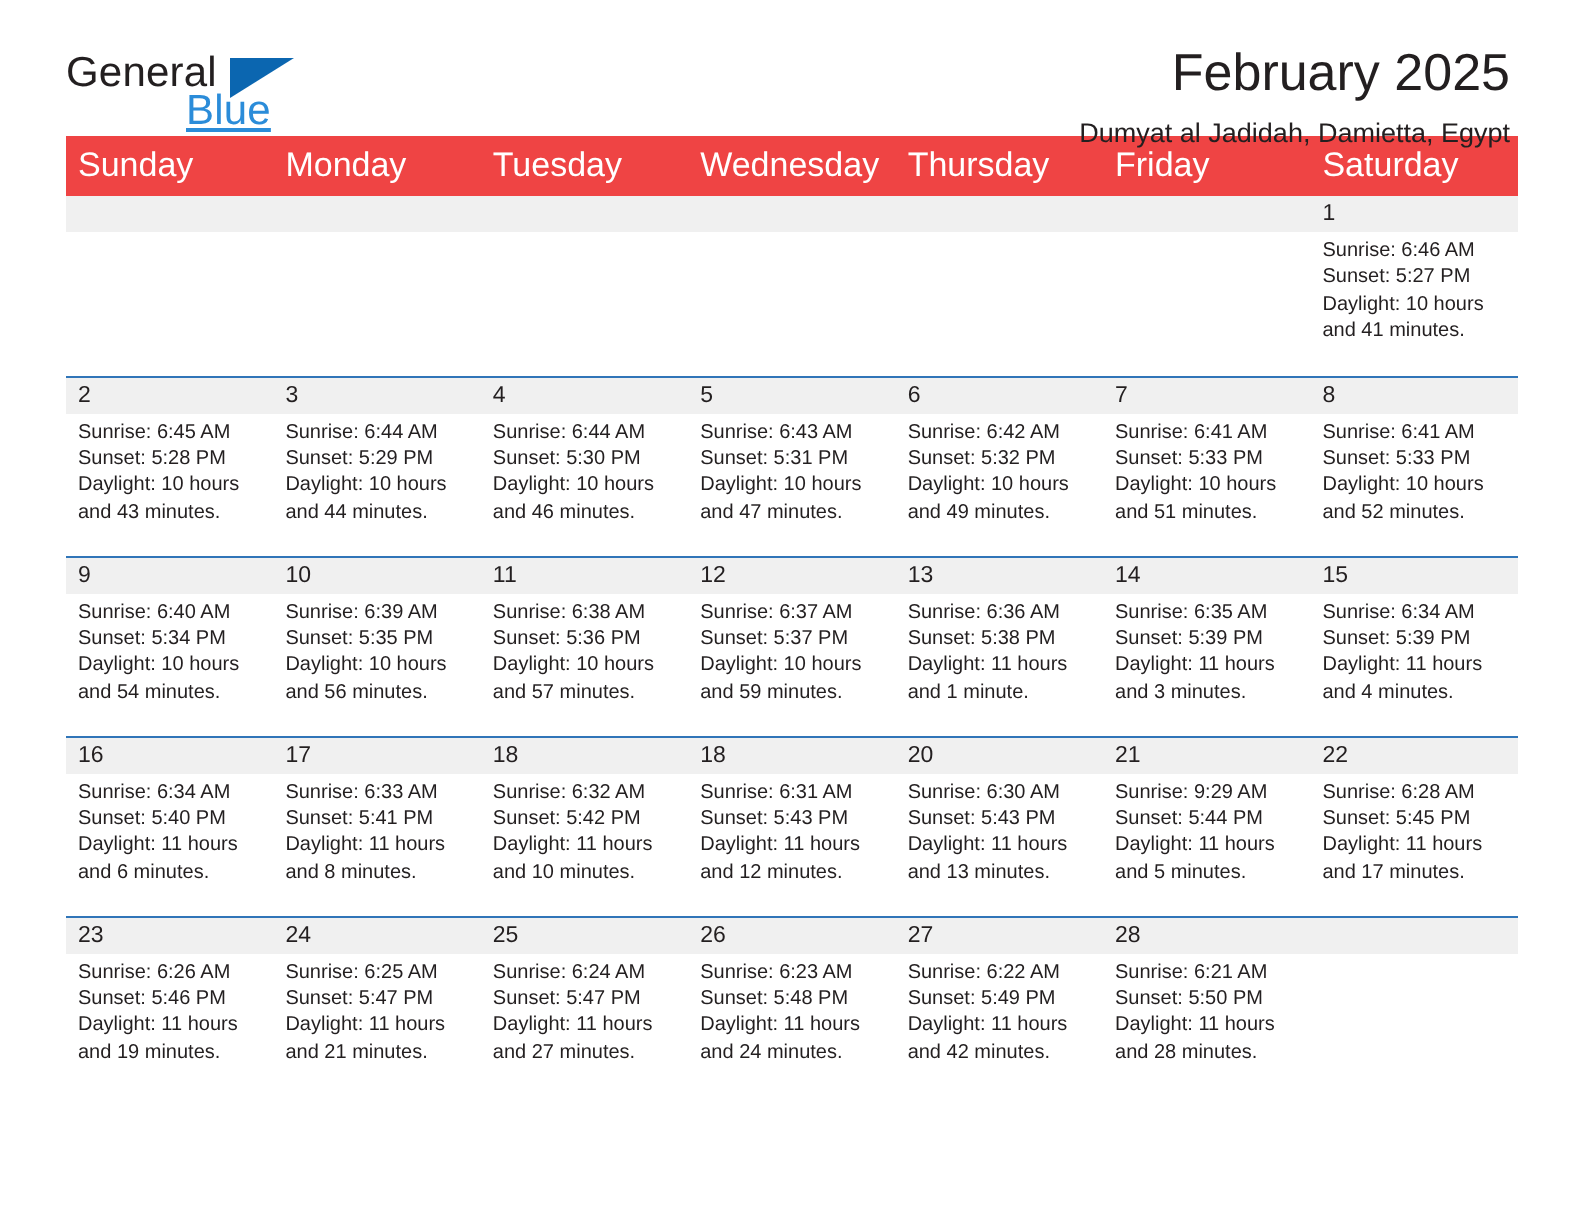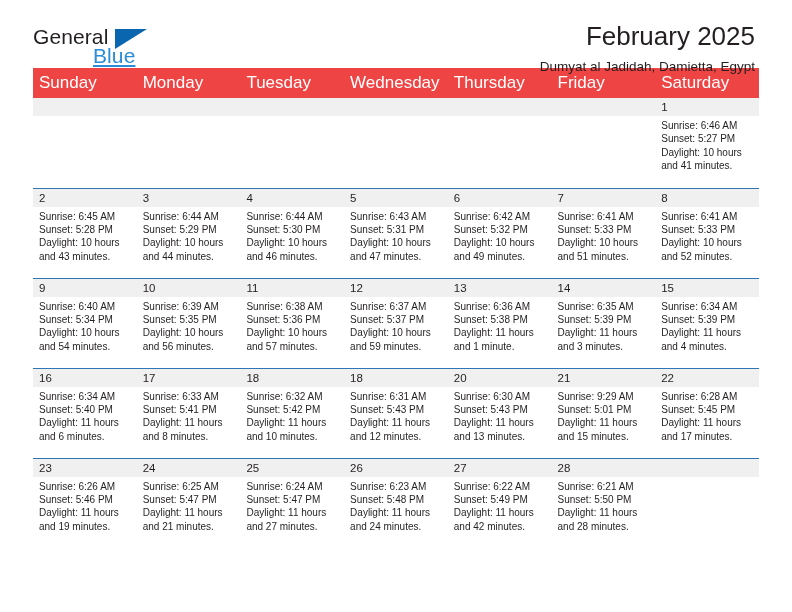--- a/index.html
+++ b/index.html
@@ -402,23 +402,23 @@
             <div>Sunrise: 6:30 AM</div>
             <div>Sunset: 5:43 PM</div>
             <div>Daylight: 11 hours</div>
             <div>and 13 minutes.</div>
           </div>
         </td>
         <td>
           <div class="daynum">21</div>
           <div class="info">
             <div>Sunrise: 9:29 AM</div>
-            <div>Sunset: 5:01 PM</div>
-            <div>Daylight: 11 hours</div>
-            <div>and 15 minutes.</div>
+            <div>Sunset: 5:44 PM</div>
+            <div>Daylight: 11 hours</div>
+            <div>and 5 minutes.</div>
           </div>
         </td>
         <td>
           <div class="daynum">22</div>
           <div class="info">
             <div>Sunrise: 6:28 AM</div>
             <div>Sunset: 5:45 PM</div>
             <div>Daylight: 11 hours</div>
             <div>and 17 minutes.</div>
           </div>

